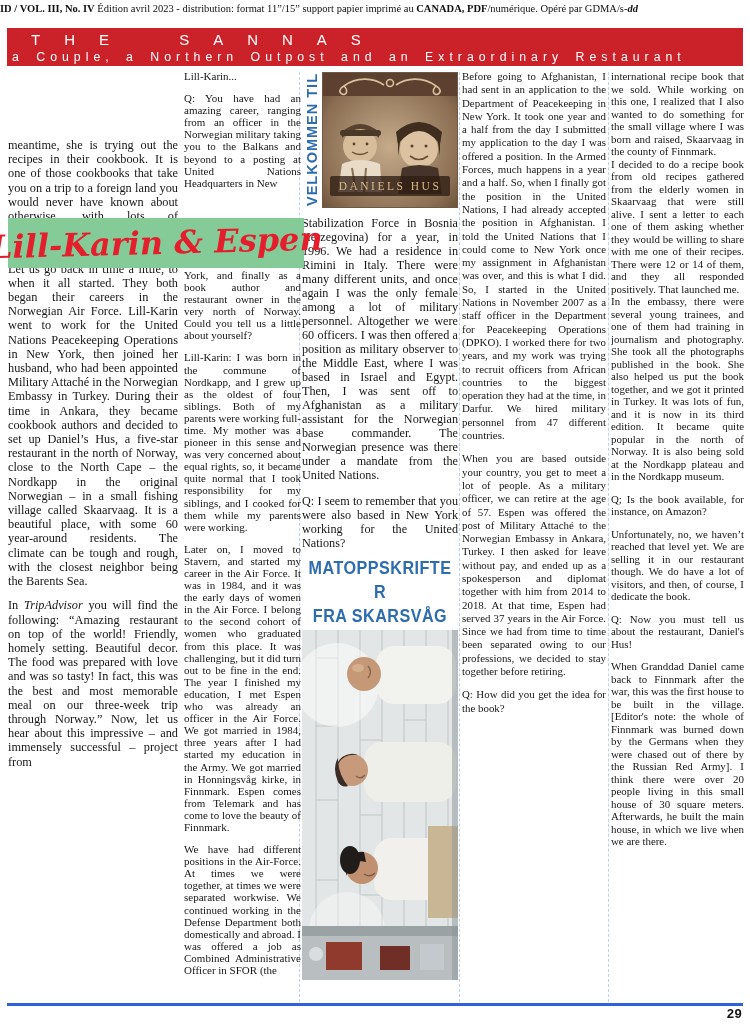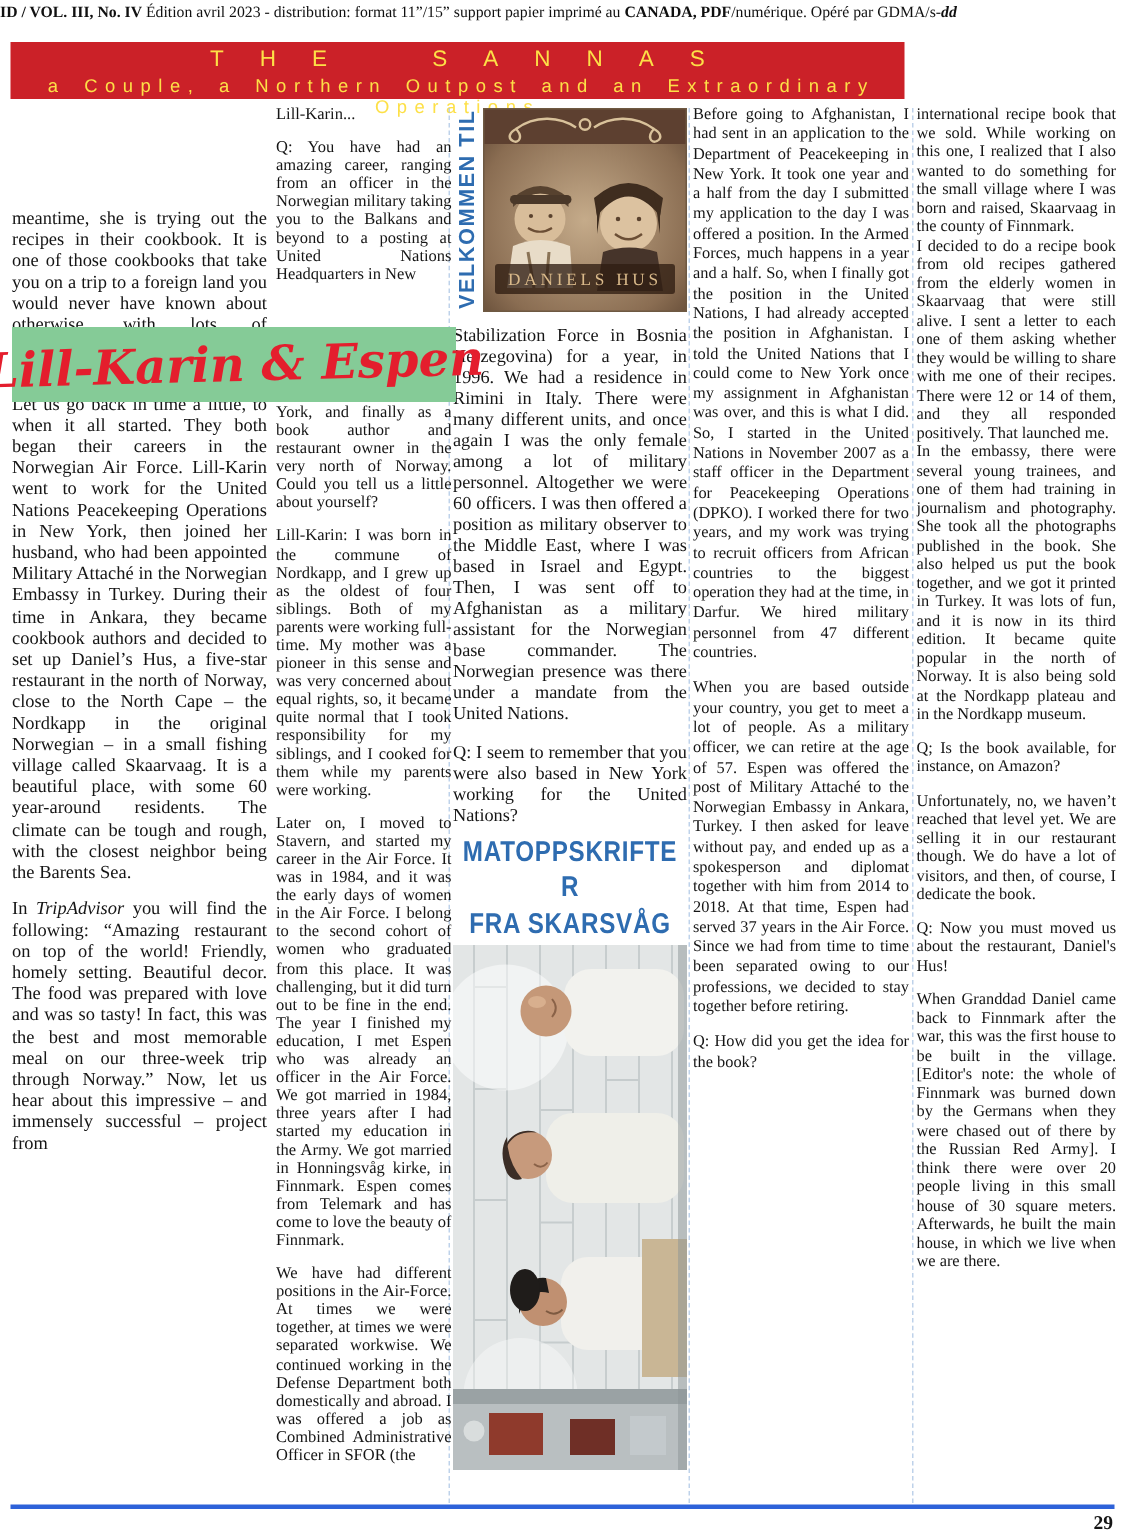--- a/index.html
+++ b/index.html
@@ -9,22 +9,22 @@
   }
   
   .masthead {
     position:absolute; top:3px; left:0; width:100%; 
     font-size:10.5px; color:#101010; white-space:nowrap;
   }
   .masthead b { font-weight:bold; }
   .masthead i { font-style:italic; font-weight:bold; }
   
   .banner {
-    position:absolute; top:28px; left:7px; width:596px; height:38px;
-    background:#cb2128; color:#fde047; text-align:center;
+    position:absolute; top:28px; left:7px; width:736px; height:38px;
+    background:#cb2128; color:#ffffff; 
     font-family:"Liberation Sans", sans-serif;
   }
   .banner-title { margin-top:3px; font-size:15px; letter-spacing:24px; word-spacing:18px; text-indent:24px; }
   .banner-sub { margin-top:2px; font-size:12.3px; letter-spacing:5px; word-spacing:4px; text-indent:5px; }
   
   .col {
     position:absolute; top:70px; height:934px; overflow:hidden;
     text-align:justify; hyphens:auto; overflow-wrap:break-word;
   }
   .col p { margin:0 0 10px 0; }
@@ -60,34 +60,34 @@
     font-weight:bold; font-size:17px; line-height:1.25; letter-spacing:0.5px;
     margin:8px 0 6px 0; transform:scale(0.95,1.12);
   }
   
   .colrule {
     position:absolute; top:72px; height:930px; width:0;
     border-left:1px dashed #a9c3e4; opacity:.75;
   }
   
   .footer-rule { position:absolute; left:7px; width:736px; top:1003px; border-top:3px solid #2e62d9; }
-  .page-num { position:absolute; right:8px; top:1007px; font-weight:bold; font-size:13px; }
+  .page-num { position:absolute; right:8px; top:1007px; font-weight:bold; font-size:13px;font-family:Liberation Mono, monospace; }
 </style>
 </head>
 <body>
 
 <div class="page">
 
   <div class="masthead">
     <b>ID / VOL. III, No. IV</b><span> Édition avril 2023 - distribution: format 11”/15” support papier imprimé au </span><b>CANADA, PDF</b><span>/numérique. Opéré par GDMA/s-</span><i>dd</i>
   </div>
 
   <div class="banner">
     <div class="banner-title">THE SANNAS</div>
-    <div class="banner-sub">a Couple, a Northern Outpost and an Extraordinary Operations</div>
+    <div class="banner-sub">a Couple, a Northern Outpost and an Extraordinary Restaurant</div>
   </div>
 
   <div class="colrule" style="left:299px;"></div>
   <div class="colrule" style="left:459px;"></div>
   <div class="colrule" style="left:608px;"></div>
 
   <div class="col" id="col1">
     <div class="gap-c1"></div>
     <p>meantime, she is trying out the recipes in their cookbook. It is one of those cookbooks that take you on a trip to a foreign land you would never have known about otherwise, with lots of photographs and recipes that even the beginner can manage.</p>
     <p>Let us go back in time a little, to when it all started. They both began their careers in the Norwegian Air Force. Lill-Karin went to work for the United Nations Peacekeeping Operations in New York, then joined her husband, who had been appointed Military Attaché in the Norwegian Embassy in Turkey. During their time in Ankara, they became cookbook authors and decided to set up Daniel’s Hus, a five-star restaurant in the north of Norway, close to the North Cape – the Nordkapp in the original Norwegian – in a small fishing village called Skaarvaag. It is a beautiful place, with some 60 year-around residents. The climate can be tough and rough, with the closest neighbor being the Barents Sea.</p>
@@ -233,20 +233,20 @@
     <p>When you are based outside your country, you get to meet a lot of people. As a military officer, we can retire at the age of 57. Espen was offered the post of Military Attaché to the Norwegian Embassy in Ankara, Turkey. I then asked for leave without pay, and ended up as a spokesperson and diplomat together with him from 2014 to 2018. At that time, Espen had served 37 years in the Air Force. Since we had from time to time been separated owing to our professions, we decided to stay together before retiring.</p>
     <p class="q">Q: How did you get the idea for the book?</p>
   </div>
 
   <div class="col" id="col5">
     <p class="tight">international recipe book that we sold. While working on this one, I realized that I also wanted to do something for the small village where I was born and raised, Skaarvaag in the county of Finnmark.</p>
     <p class="tight">I decided to do a recipe book from old recipes gathered from the elderly women in Skaarvaag that were still alive. I sent a letter to each one of them asking whether they would be willing to share with me one of their recipes. There were 12 or 14 of them, and they all responded positively. That launched me.</p>
     <p>In the embassy, there were several young trainees, and one of them had training in journalism and photography. She took all the photographs published in the book. She also helped us put the book together, and we got it printed in Turkey. It was lots of fun, and it is now in its third edition. It became quite popular in the north of Norway. It is also being sold at the Nordkapp plateau and in the Nordkapp museum.</p>
     <p class="q">Q; Is the book available, for instance, on Amazon?</p>
     <p>Unfortunately, no, we haven’t reached that level yet. We are selling it in our restaurant though. We do have a lot of visitors, and then, of course, I dedicate the book.</p>
-    <p class="q">Q: Now you must moved us about the restaurant, Daniel's Hus!</p>
+    <p class="q">Q: Now you must tell us about the restaurant, Daniel's Hus!</p>
     <p>When Granddad Daniel came back to Finnmark after the war, this was the first house to be built in the village. [Editor's note: the whole of Finnmark was burned down by the Germans when they were chased out of there by the Russian Red Army]. I think there were over 20 people living in this small house of 30 square meters. Afterwards, he built the main house, in which we live when we are there.</p>
   </div>
 
   <div class="footer-rule"></div>
   <div class="page-num">29</div>
 
 </div>
 
 </body></html>

